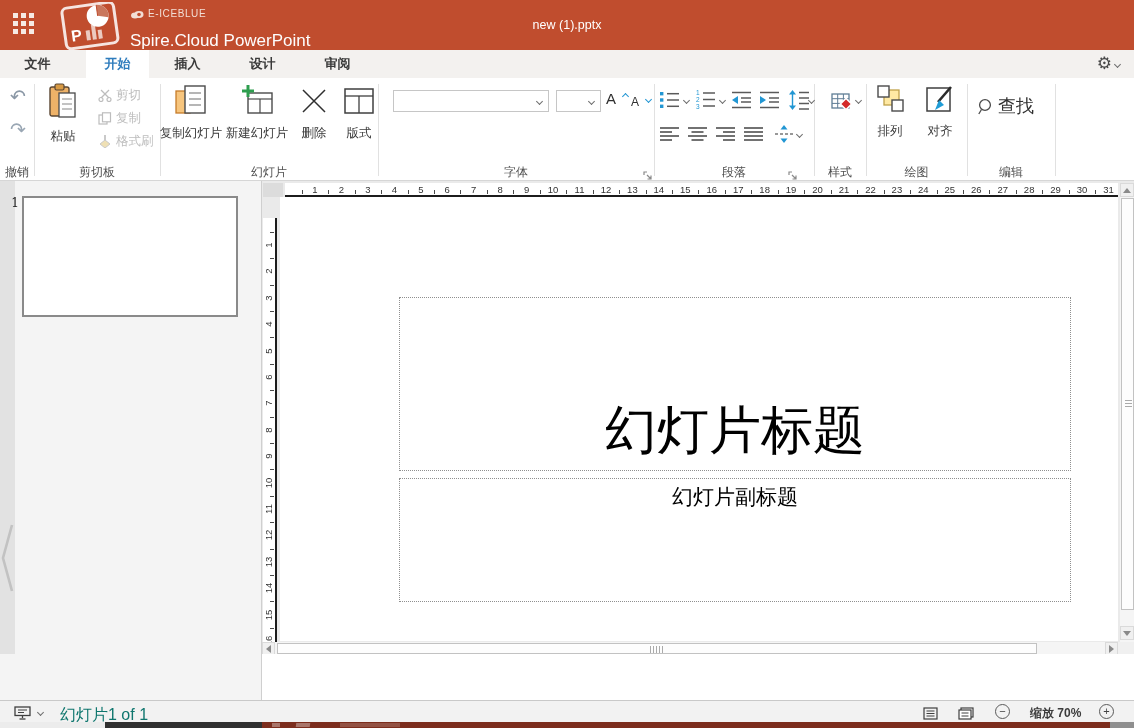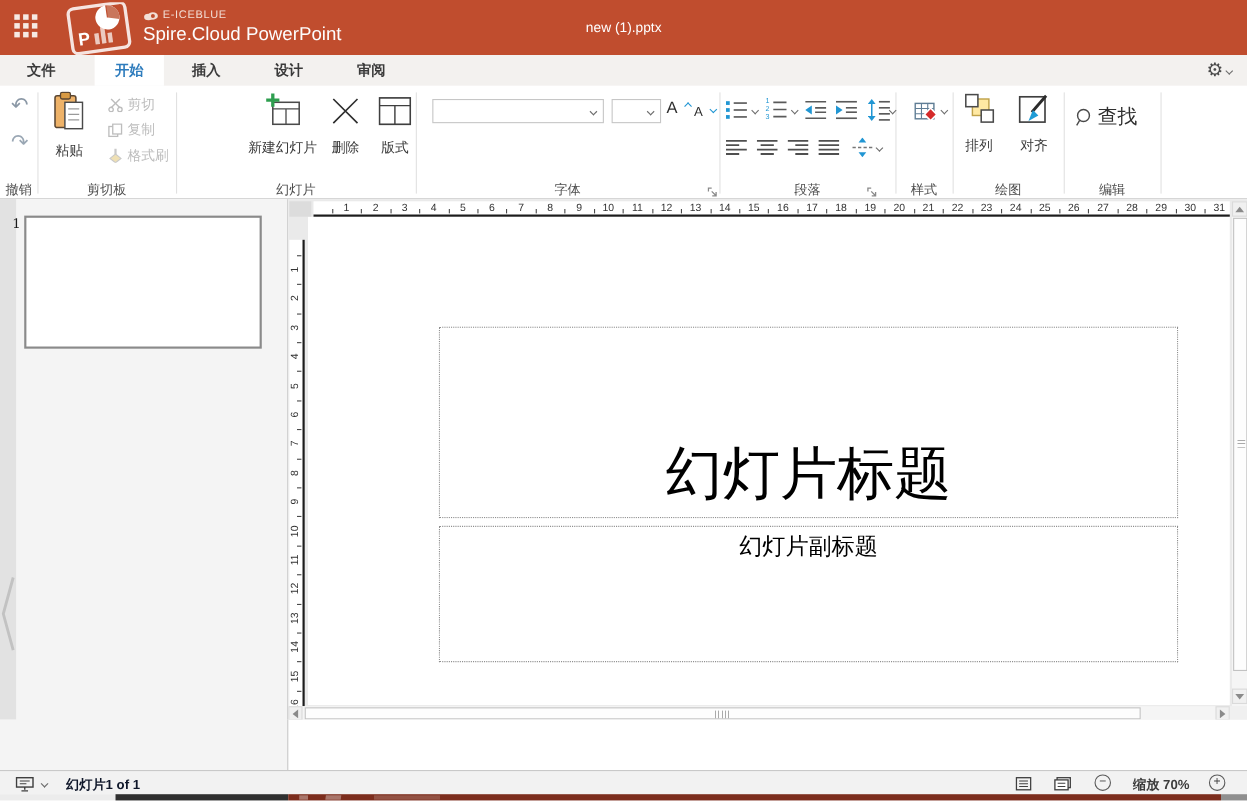--- a/index.html
+++ b/index.html
@@ -9,21 +9,21 @@
   .abs { position:absolute; }
 
   
   #header { position:absolute; left:0; top:0; width:1134px; height:50px; background:#c04d2e; }
   #grid-icon { position:absolute; left:13px; top:13px; width:23px; height:23px;
     display:grid; grid-template-columns:repeat(3,5px); grid-template-rows:repeat(3,5px); gap:3px; cursor:pointer; }
   #grid-icon i { background:#f6eae4; }
   #logo { position:absolute; left:57px; top:2px; }
   #brand { position:absolute; left:130px; top:8px; color:#fff; }
   #brand .small { font-size:10px; letter-spacing:.6px; color:#f2ded5; display:flex; align-items:center; gap:4px; }
-  #brand .big { font-size:17px; margin-top:2px; color:#fdfdfd; }
+  #brand .big { font-size:17px; margin-top:12px; color:#fdfdfd; }
   #doc-title { position:absolute; left:0; top:18px; width:1134px; text-align:center; color:#fff; font-size:12.5px; pointer-events:none; }
 
   
   #tabbar { position:absolute; left:0; top:50px; width:1134px; height:28px; background:#f3f1ef; }
   .tab { position:absolute; top:0; height:28px; width:63px; line-height:28px; text-align:center;
     font-size:13px; font-weight:bold; color:#3a3a3a; cursor:pointer; }
   .tab.active { background:#fff; color:#2e7cbd; }
   #gear-btn { position:absolute; right:14px; top:3px; height:22px; display:flex; align-items:center; gap:3px; cursor:pointer; }
   #gear-glyph { font-size:17px; color:#4a4a4a; line-height:22px; }
 
@@ -85,21 +85,21 @@
     background:repeating-linear-gradient(to right,#aaa 0 1px,transparent 1px 3px); }
   #hs-corner { position:absolute; left:856px; top:461px; width:16px; height:13px; background:#f0f0f0; }
 
   
   #notes { position:absolute; left:262px; top:654px; width:872px; height:46px; background:#e4e4e4; cursor:text; }
   #notes .txt { position:absolute; left:18px; top:16px; font-size:15px; color:#171717; }
   #panel-below { position:absolute; left:0; top:654px; width:262px; height:46px; background:#f4f4f4; border-right:1px solid #cfcfcf; }
 
   
   #statusbar { position:absolute; left:0; top:700px; width:1134px; height:22px; background:#f2f2f2; border-top:1px solid #c9c9c9; }
-  #slide-counter { position:absolute; left:60px; top:4px; font-size:12px; font-weight:bold; color:#0f172a; }
+  #slide-counter { position:absolute; left:60px; top:4px; font-size:16px; font-weight:normal; color:#0f766e; }
   #zoom-label { position:absolute; left:1030px; top:4px; font-size:12px; font-weight:bold; color:#3c3c3c; }
   .zoombtn { position:absolute; top:3px; width:15px; height:15px; border:1.2px solid #5a5a5a; border-radius:50%;
     text-align:center; line-height:12px; font-size:11px; color:#444; cursor:pointer; }
 
   
   #bottomstrip { position:absolute; left:0; top:722px; width:1134px; height:6px; }
   #bottomstrip .seg1 { position:absolute; left:0; width:105px; height:6px; background:#ececec; }
   #bottomstrip .seg2 { position:absolute; left:105px; width:157px; height:6px; background:#303030; }
   #bottomstrip .seg3 { position:absolute; left:262px; width:848px; height:6px; background:#7c2d1d; overflow:hidden; }
   #bottomstrip .seg4 { position:absolute; left:1110px; width:24px; height:6px; background:#8f8f8f; }
@@ -226,20 +226,30 @@
       <span>复制</span>
     </div>
     <div class="smallbtn disabled" style="left:98px;top:55px">
       <svg width="14" height="13" viewBox="0 0 14 13">
         <rect x="6" y="0" width="2" height="5" fill="#c9c9c9"></rect>
         <path d="M7 5 L12 9 L7 13 L2 9 Z" fill="#efe0b4" stroke="#c9c9c9" stroke-width="1"></path>
       </svg>
       <span>格式刷</span>
     </div>
 
+    <div class="bigbtn" style="left:158px;top:6px;width:66px">
+      <svg width="32" height="34" viewBox="0 0 32 34">
+        <rect x="1" y="7" width="14" height="22" fill="#f7c57d" stroke="#c77c2a" stroke-width="1.3"></rect>
+        <rect x="10" y="2" width="20" height="27" fill="#ffffff" stroke="#4a4a4a" stroke-width="1.4"></rect>
+        <line x1="14" y1="9" x2="26" y2="9" stroke="#8f8f8f" stroke-width="1.3"></line>
+        <line x1="14" y1="15" x2="26" y2="15" stroke="#8f8f8f" stroke-width="1.3"></line>
+        <line x1="14" y1="21" x2="26" y2="21" stroke="#8f8f8f" stroke-width="1.3"></line>
+      </svg>
+      <span class="lbl">复制幻灯片</span>
+    </div>
     <div class="bigbtn" style="left:224px;top:6px;width:66px">
       <svg width="32" height="34" viewBox="0 0 32 34">
         <rect x="7" y="9" width="24" height="20" fill="#ffffff" stroke="#4a4a4a" stroke-width="1.4"></rect>
         <line x1="7" y1="15" x2="31" y2="15" stroke="#4a4a4a" stroke-width="1.2"></line>
         <line x1="19" y1="15" x2="19" y2="29" stroke="#4a4a4a" stroke-width="1.2"></line>
         <path d="M7 1 V13 M1 7 H13" stroke="#2e9e4f" stroke-width="3"></path>
       </svg>
       <span class="lbl">新建幻灯片</span>
     </div>
     <div class="bigbtn" style="left:294px;top:6px;width:40px">

